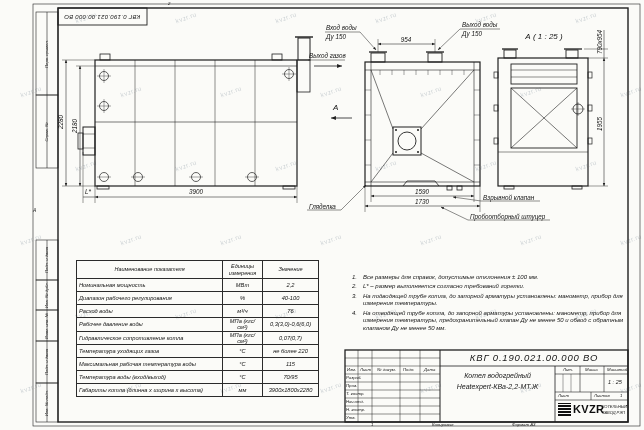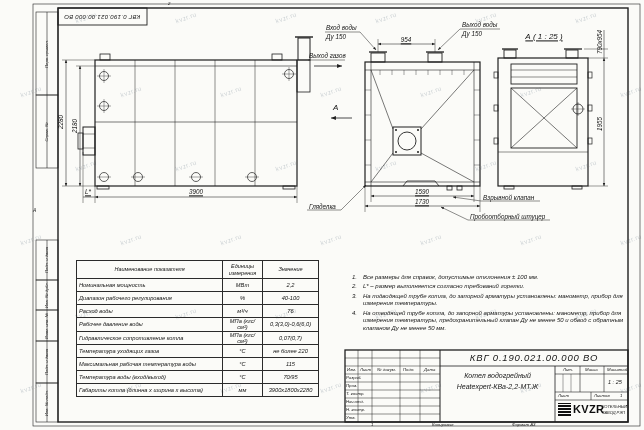--- a/index.html
+++ b/index.html
@@ -3,21 +3,21 @@
 <meta charset="utf-8">
 <style>
   html,body { margin:0; padding:0; background:#cfcfcb; }
   .page { position:relative; width:644px; height:430px; background:#fbfbf8;
           font-family:"Liberation Sans",sans-serif; color:#161616; overflow:hidden; }
   .wm { position:absolute; inset:0; pointer-events:none; }
   .wm span { position:absolute; transform:rotate(-20deg); font-size:6.5px; color:#a9b2ba;
              opacity:.55; letter-spacing:.4px; white-space:nowrap; }
   svg.lines { position:absolute; left:0; top:0; }
   .lb   { position:absolute; font:italic 6.3px/1.15 "Liberation Sans",sans-serif; color:#141414; white-space:nowrap; }
-  .ctr  { transform:translate(-50%,-50%);text-decoration:underline; }
+  .ctr  { transform:translate(-50%,-50%); }
   .rot  { transform:translate(-50%,-50%) rotate(-90deg); }
   .rot180 { transform:rotate(180deg); display:inline-block; }
   .big  { font-size:8px; }
   .tiny { position:absolute; font:italic 4.3px/1 "Liberation Sans",sans-serif; color:#161616; white-space:nowrap; }
   .strip-cell { position:absolute; left:36px; width:22px; }
   .strip-cell span { position:absolute; left:50%; top:50%; transform:translate(-50%,-50%) rotate(-90deg);
                      font:italic 4.2px/1 "Liberation Sans",sans-serif; color:#2a2a2a; white-space:nowrap; }
   .stamp-top { position:absolute; left:58px; top:8px; width:89px; height:17px;
                display:flex; align-items:center; justify-content:center; }
   .stamp-top span { font:italic 6px/1 "Liberation Sans",sans-serif; letter-spacing:.3px; }

